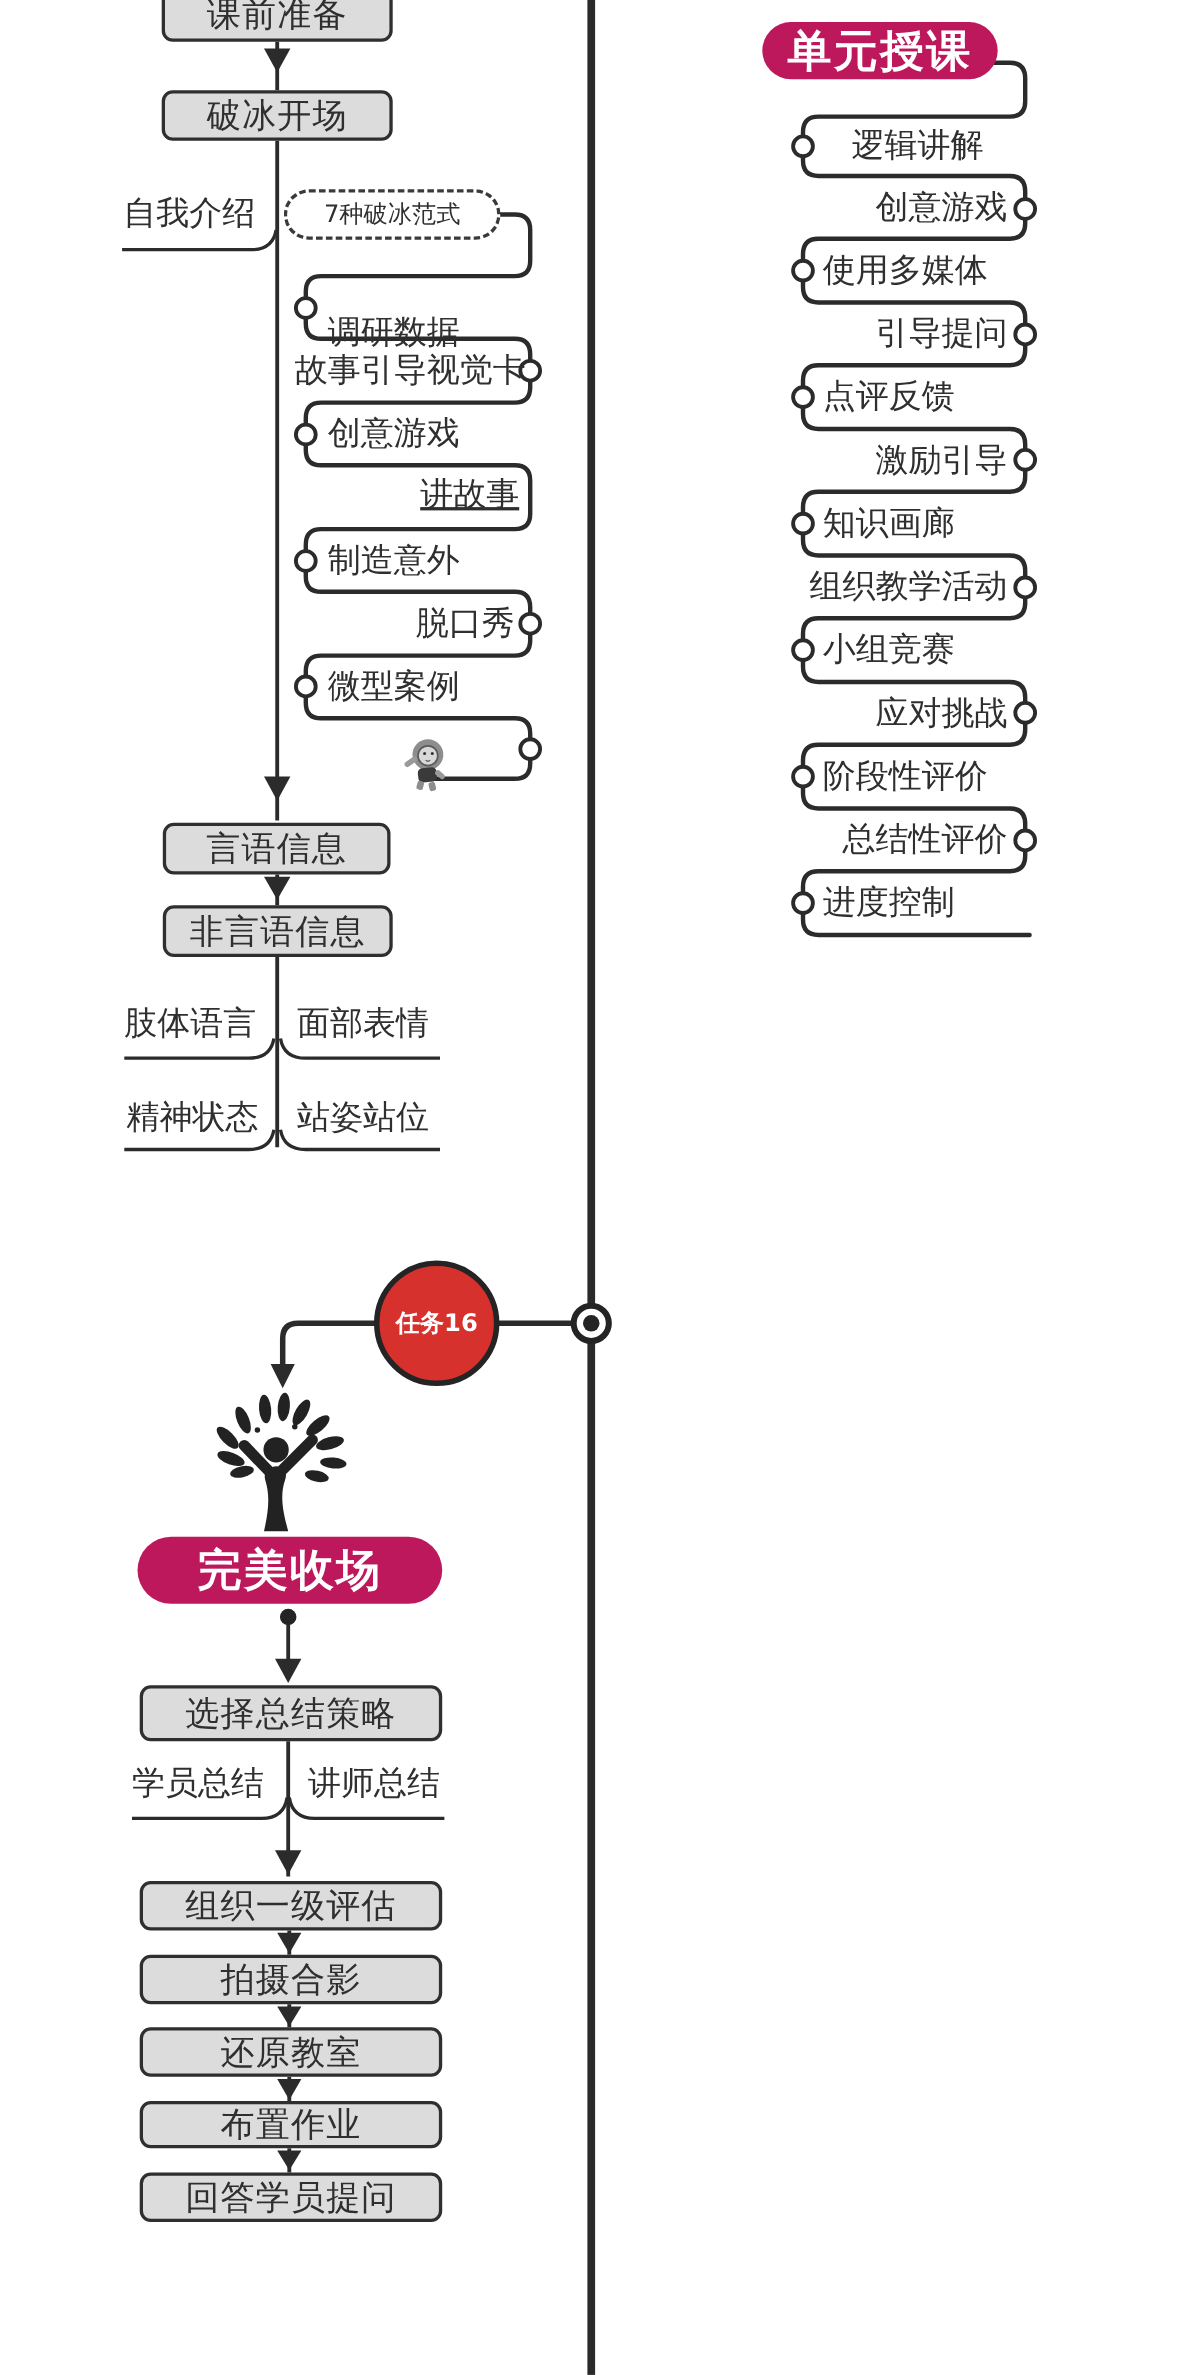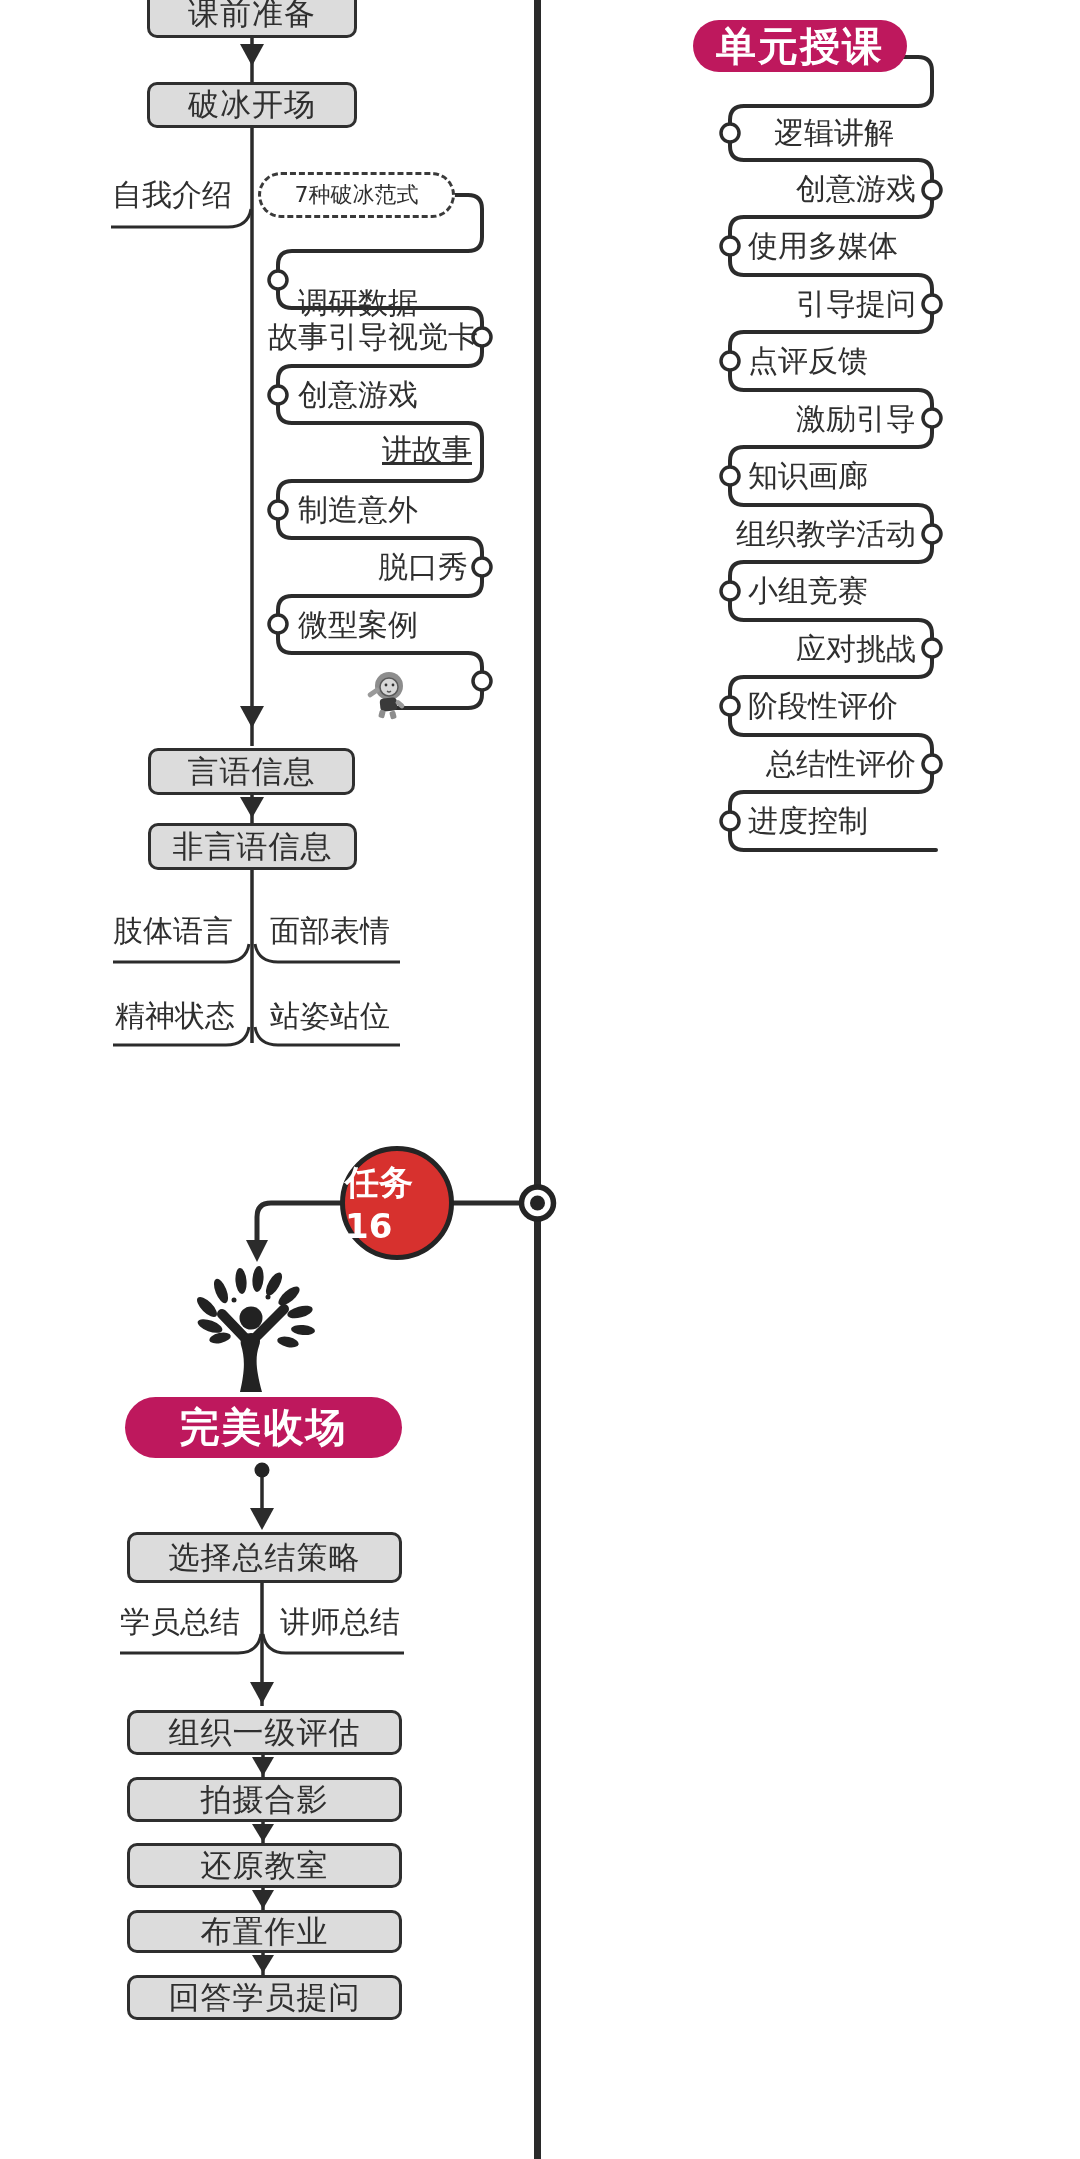--- a/index.html
+++ b/index.html
@@ -13,21 +13,21 @@
         display:flex;align-items:center;justify-content:center;font-size:40px;font-weight:bold;
         letter-spacing:2px;}
   .dashedbox{position:absolute;box-sizing:border-box;border:3px dashed #3a3a3a;border-radius:23px;
         display:flex;align-items:center;justify-content:center;font-size:22px;background:#fff;}
   .lbl{position:absolute;height:34px;line-height:34px;font-size:30px;white-space:nowrap;}
   .snakerow{position:absolute;height:34px;line-height:34px;font-size:30px;box-sizing:border-box;white-space:nowrap;}
   .al{text-align:left;}
   .ar{text-align:right;}
   .task{position:absolute;left:340px;top:1146px;width:114px;height:114px;box-sizing:border-box;
         background:#d7312e;border:5px solid #242424;border-radius:50%;display:flex;
-        align-items:center;justify-content:center;color:#fff;font-weight:bold;font-size:34px;}
+        align-items:center;justify-content:center;color:#fff;font-weight:bold;font-size:22px;}
 </style>
 </head>
 <body>
 
 <div id="canvas">
 
   <svg width="1080" height="2159" viewBox="0 0 1080 2159">
 
     <rect x="534" y="0" width="7" height="2159" fill="#2a2a2a"></rect>
 

